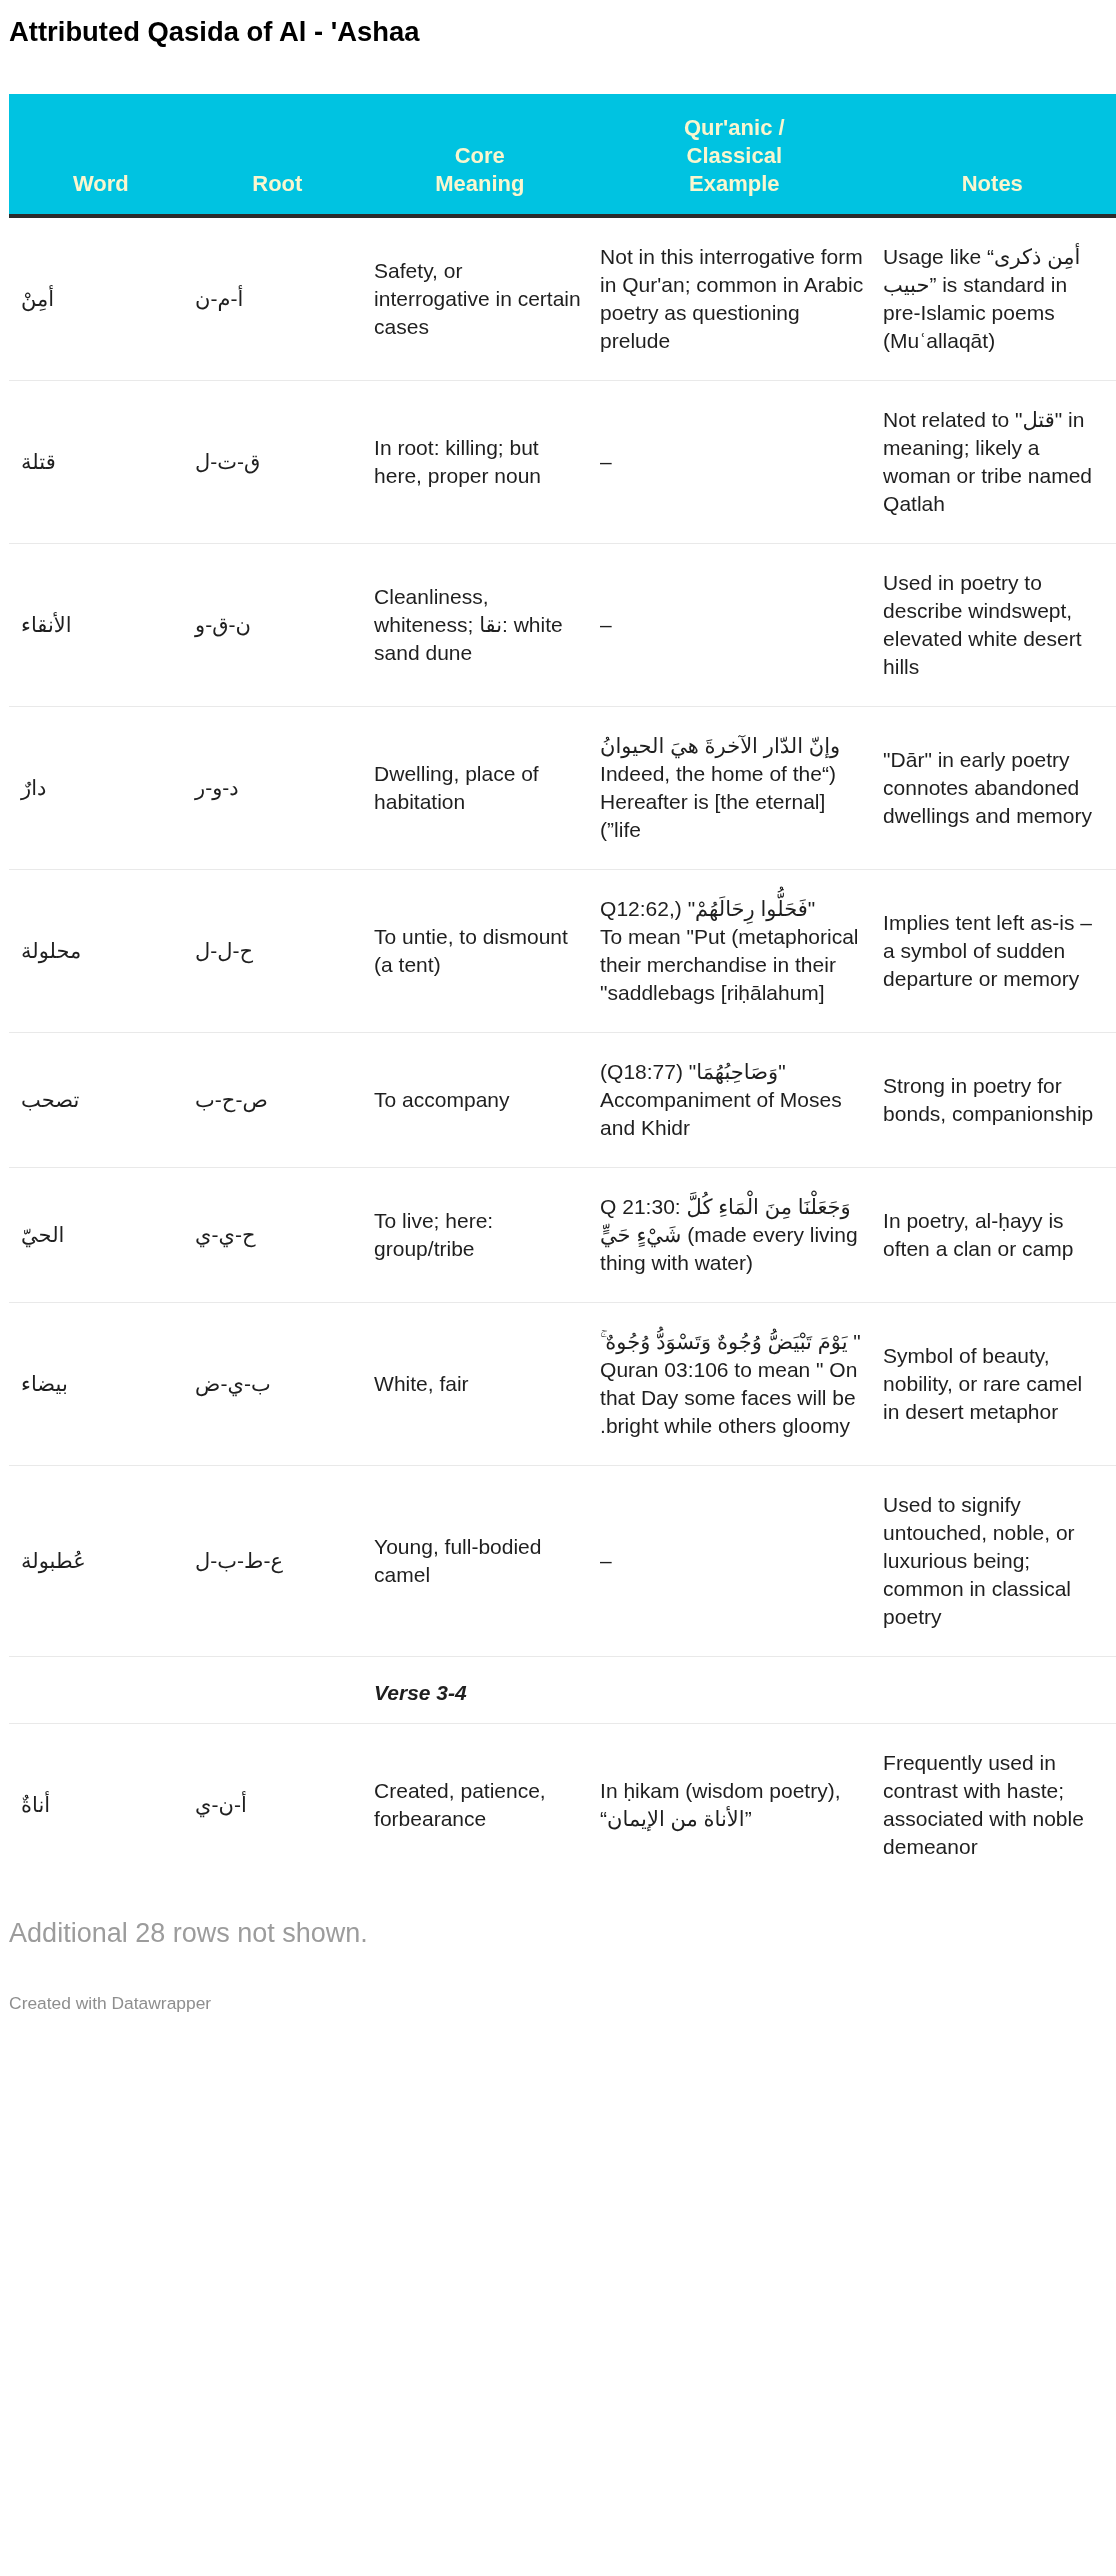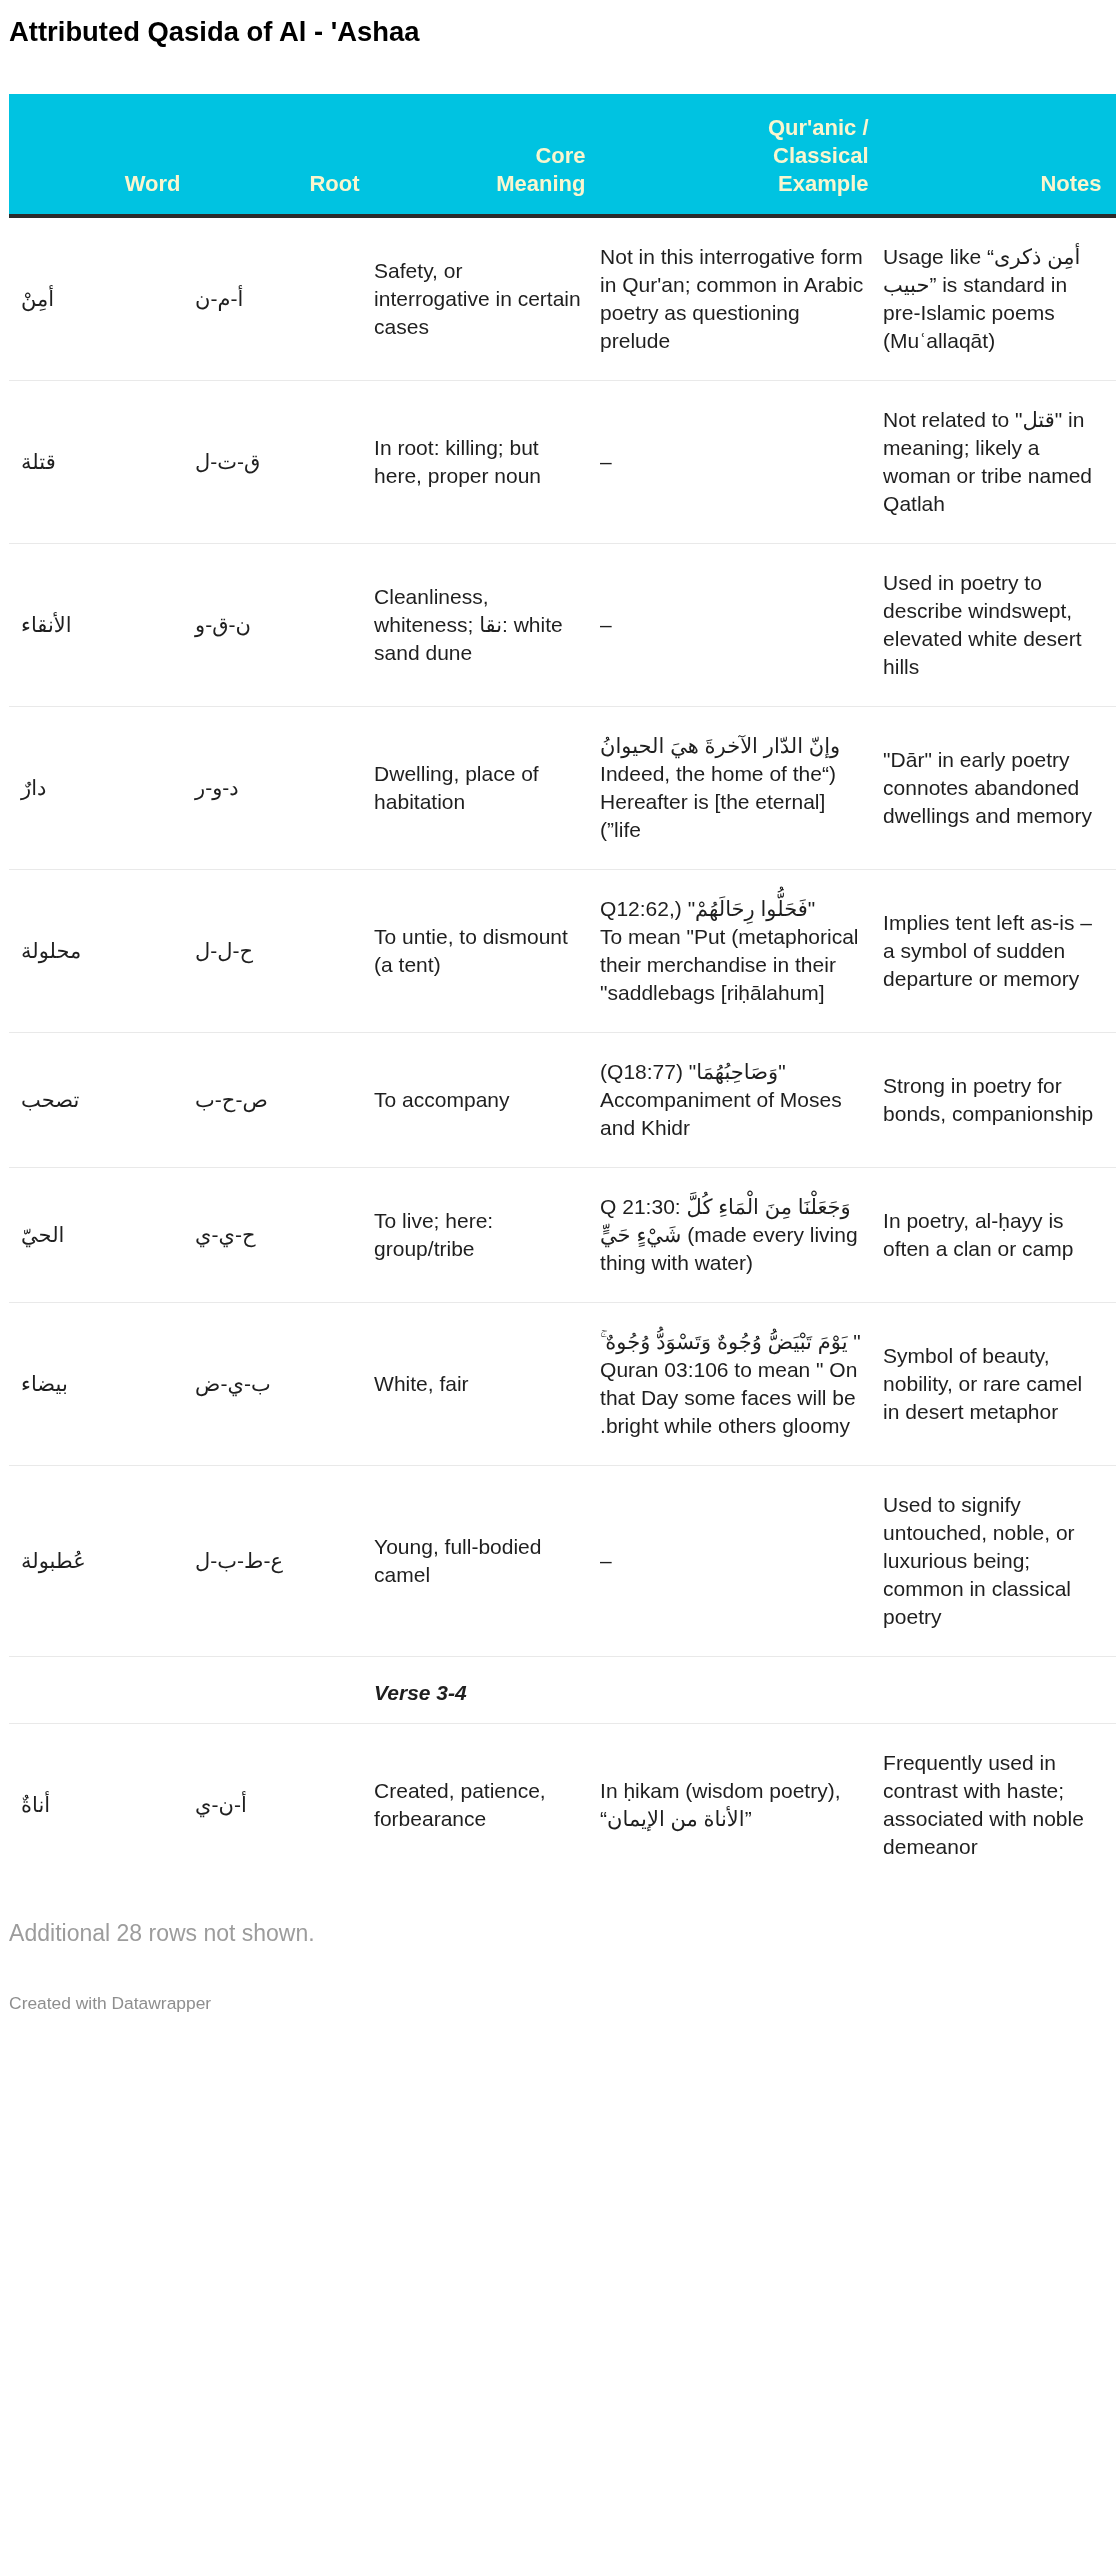--- a/index.html
+++ b/index.html
@@ -32,21 +32,21 @@
   col.c-meaning { width: 226px; }
   col.c-example { width: 283px; }
   col.c-notes   { width: 233px; }
 
   thead th {
     background: #00c3e1;
     color: #faf6ce;
     font-size: 22px;
     font-weight: 700;
     line-height: 28px;
-    text-align: right;
+    text-align: center;
     vertical-align: bottom;
     padding: 20px 14.6px 16.5px 0;
     white-space: pre-line;
     border-bottom: 4.6px solid #2b2b2b;
   }
   thead th:first-child { padding-left: 12px; }
 
   tbody td {
     font-size: 21px;
     line-height: 28px;
@@ -58,21 +58,21 @@
   tbody tr:first-child td { border-top: none; }
   tbody td:first-child { padding-left: 12px; }
 
   td.section-cell {
     font-weight: 700;
     font-style: italic;
     padding-top: 22px;
     padding-bottom: 16px;
   }
   .footer-note {
-    font-size: 23px;
+    font-size: 27px;
     line-height: 29px;
     color: #9c9c9c;
     margin: 33px 0 0 0;
   }
   .attribution {
     font-size: 17.4px;
     line-height: 22px;
     color: #8e8e8e;
     margin: 44px 0 0 0;
   }

